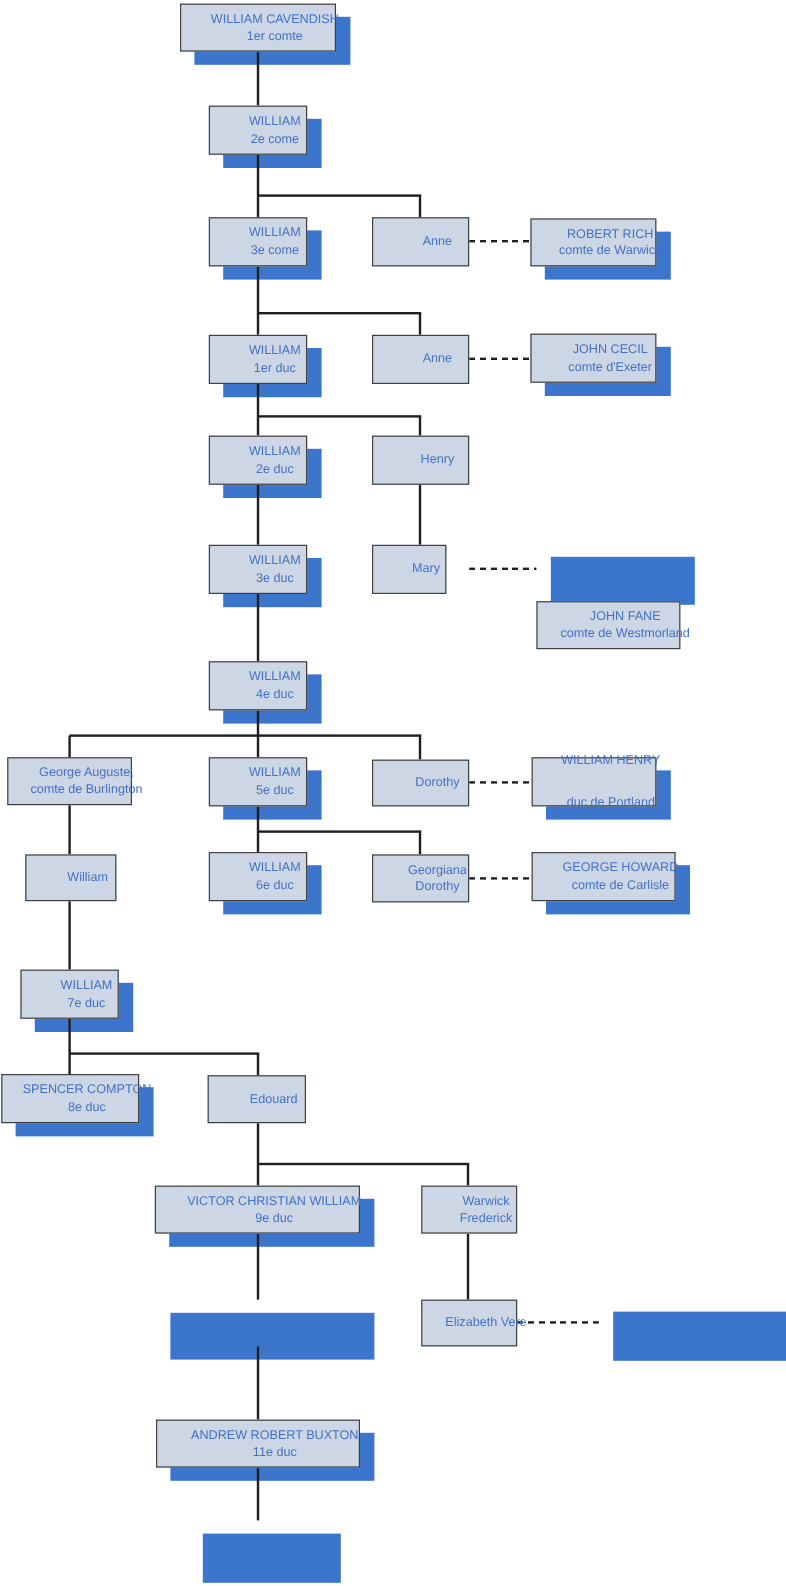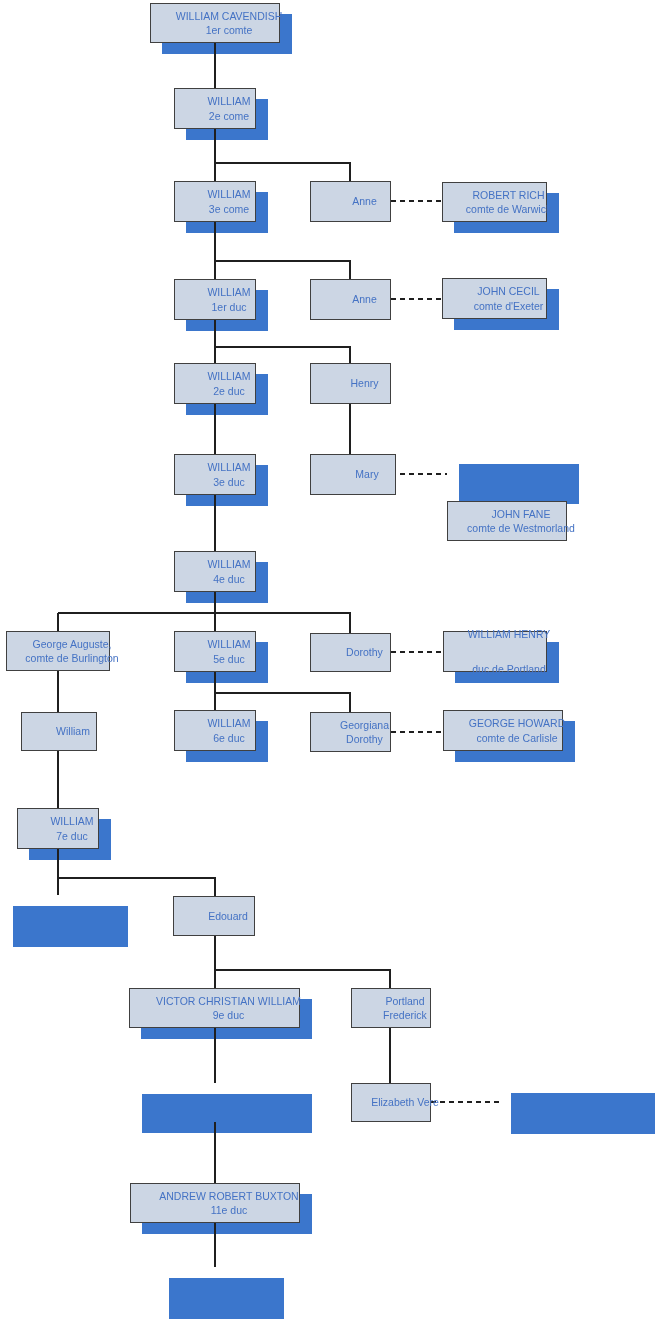--- a/index.html
+++ b/index.html
@@ -139,21 +139,21 @@
       <span>WILLIAM</span>
       <span>2e duc</span>
     </div>
     <div class="node" style="left: 310px; top: 363px; width: 81px; height: 41px;">
       <span>Henry</span>
     </div>
     <div class="node" style="left: 174px; top: 454px; width: 82px; height: 41px;">
       <span>WILLIAM</span>
       <span>3e duc</span>
     </div>
-    <div class="node" style="left: 310px; top: 454px; width: 86px; height: 41px;">
+    <div class="node" style="left: 310px; top: 454px; width: 62px; height: 41px;">
       <span>Mary</span>
     </div>
     <div class="node" style="left: 447px; top: 453px; width: 120px; height: 40px; margin-top: 48px;">
       <span>JOHN FANE</span>
       <span>comte de Westmorland</span>
     </div>
     <div class="node" style="left: 174px; top: 551px; width: 82px; height: 41px;">
       <span>WILLIAM</span>
       <span>4e duc</span>
     </div>
@@ -184,29 +184,33 @@
       <span>Dorothy</span>
     </div>
     <div class="node" style="left: 443px; top: 710px; width: 120px; height: 41px;">
       <span>GEORGE HOWARD</span>
       <span>comte de Carlisle</span>
     </div>
     <div class="node" style="left: 17px; top: 808px; width: 82px; height: 41px;">
       <span>WILLIAM</span>
       <span>7e duc</span>
     </div>
+    <div class="node" style="left: 1px; top: 895px; width: 115px; height: 41px;">
+      <span>SPENCER COMPTON</span>
+      <span>8e duc</span>
+    </div>
     <div class="node" style="left: 173px; top: 896px; width: 82px; height: 40px;">
       <span>Edouard</span>
     </div>
     <div class="node" style="left: 129px; top: 988px; width: 171px; height: 40px;">
       <span>VICTOR CHRISTIAN WILLIAM</span>
       <span>9e duc</span>
     </div>
     <div class="node" style="left: 351px; top: 988px; width: 80px; height: 40px;">
-      <span>Portland</span>
+      <span>Warwick</span>
       <span>Frederick</span>
     </div>
     <div class="node" style="left: 351px; top: 1083px; width: 80px; height: 39px;">
       <span>Elizabeth Vere</span>
     </div>
     <div class="node" style="left: 130px; top: 1183px; width: 170px; height: 40px;">
       <span>ANDREW ROBERT BUXTON</span>
       <span>11e duc</span>
     </div>
   </div>

